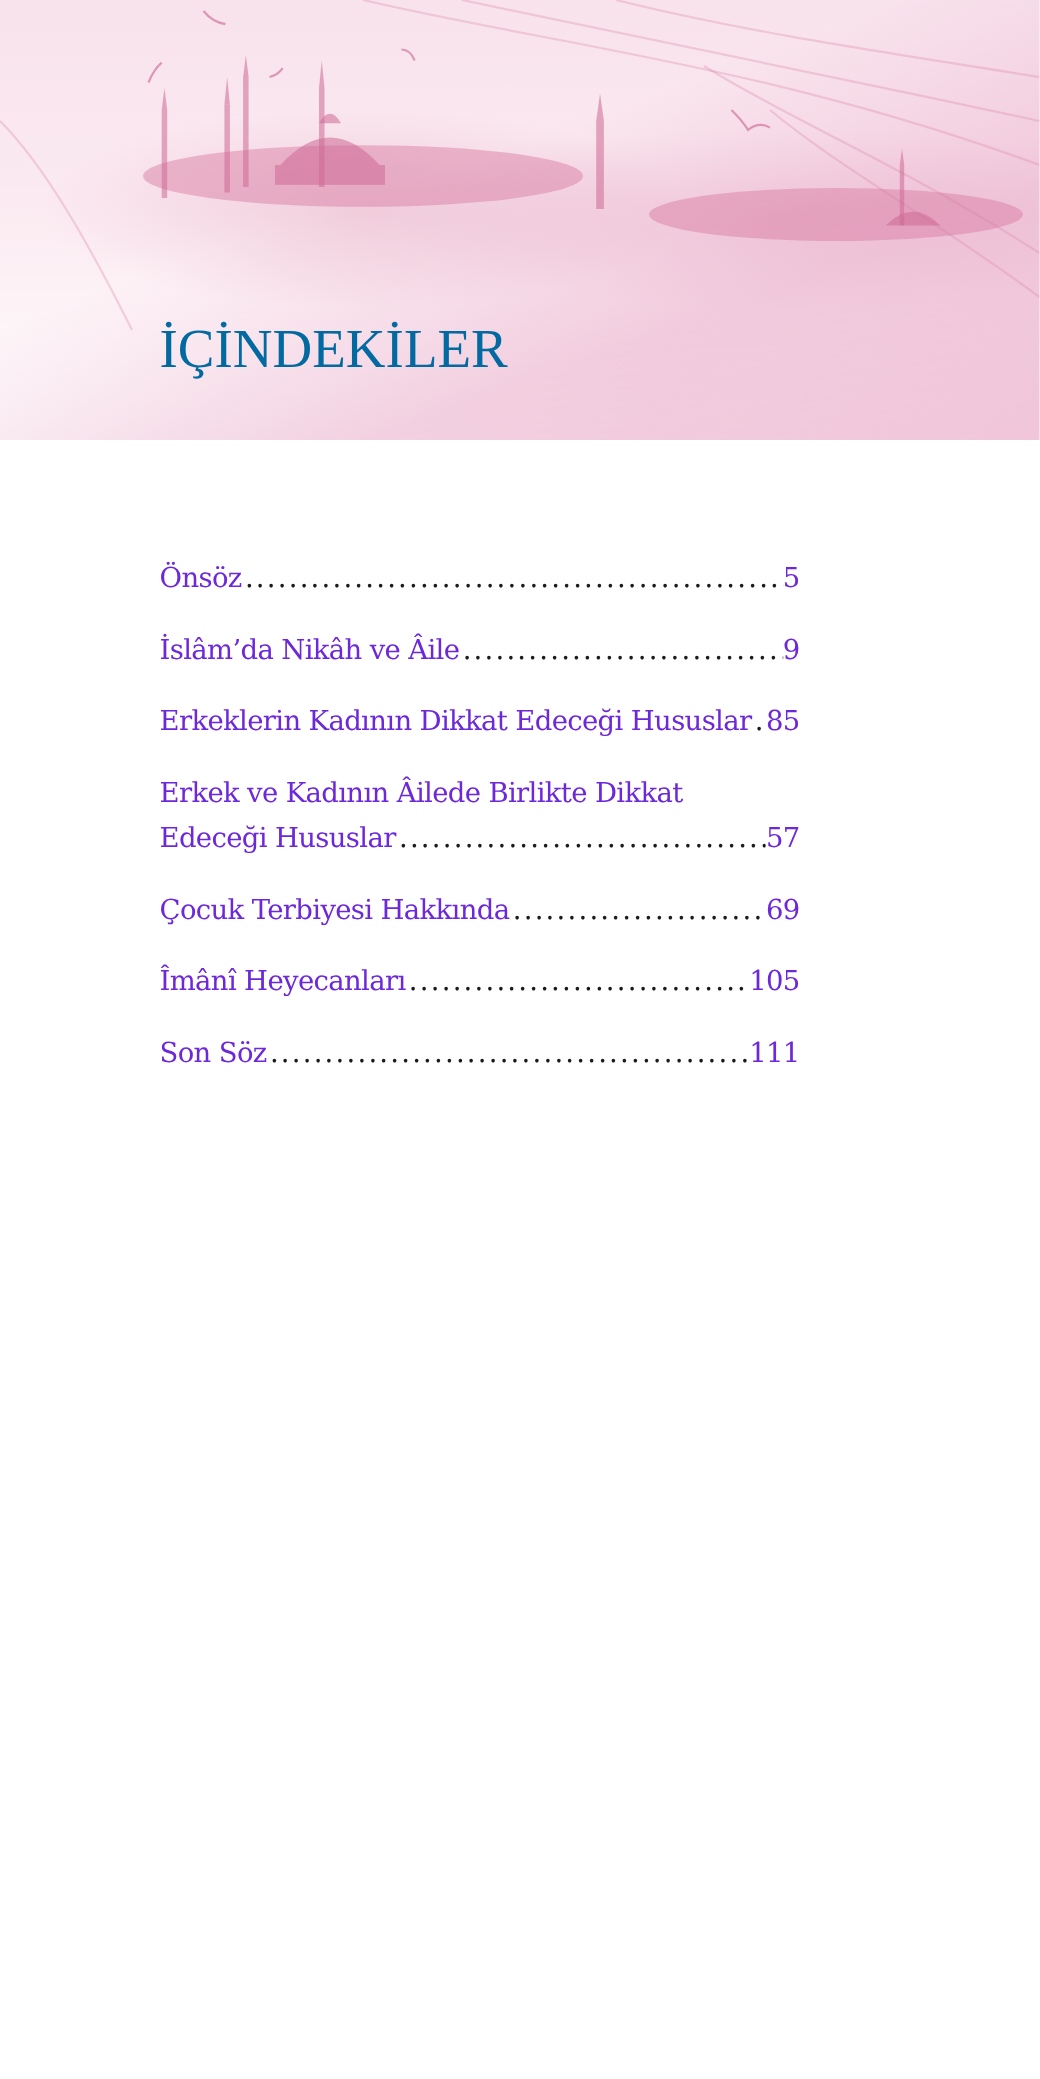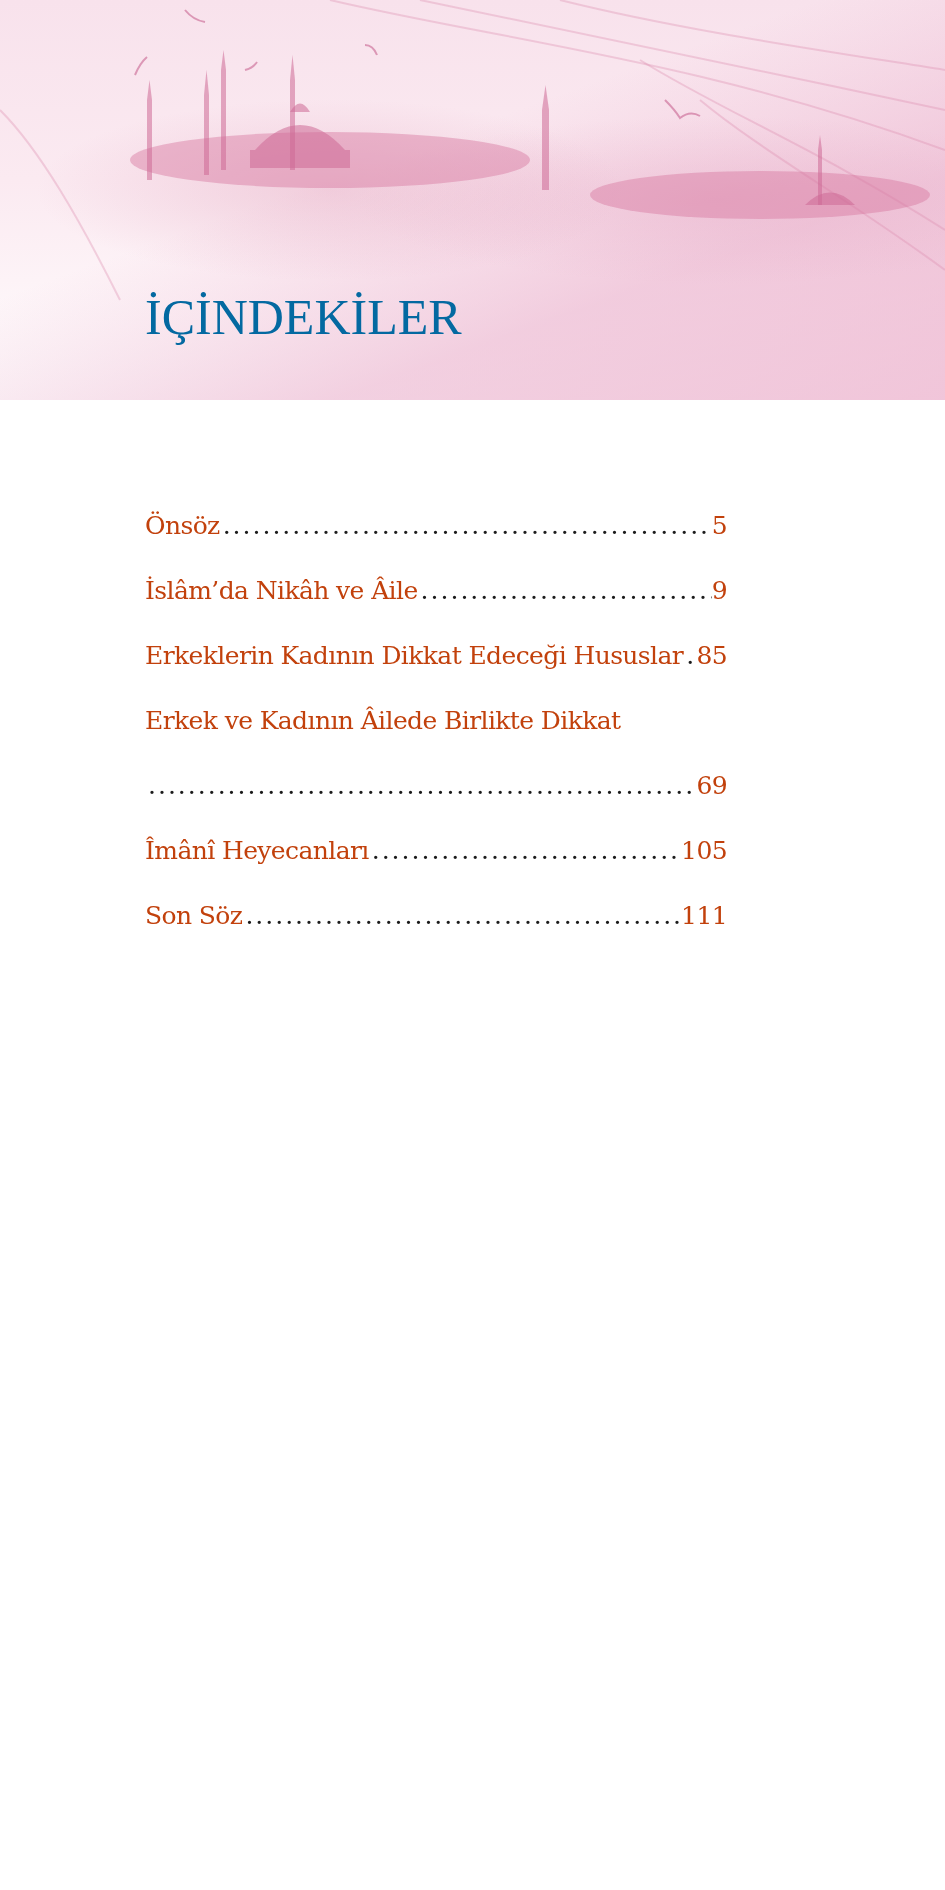--- a/index.html
+++ b/index.html
@@ -17,21 +17,21 @@
   }
   .header-art svg { position: absolute; left: 0; top: 0; }
   .title {
     position: absolute; left: 145px; top: 292px; margin: 0;
     font-family: "Liberation Serif", "DejaVu Serif", serif;
     font-weight: normal; font-size: 50px; letter-spacing: 0px;
     color: #0369a1; line-height: 1;
   }
   .toc {
     position: absolute; left: 145px; top: 510px; width: 582px;
-    font-family: "DejaVu Serif", serif; font-size: 25px; color: #c2410c;
+    font-family: "DejaVu Serif", serif; font-size: 25px; color: #6d28d9;
     letter-spacing: -0.6px;
   }
   .toc-entry { margin: 0 0 33px 0; }
   .toc-line { display: flex; align-items: baseline; height: 32px; line-height: 32px; white-space: nowrap; }
   .toc-line + .toc-line { margin-top: 9px; }
   .toc-text { flex: 0 0 auto; }
   .toc-leader { flex: 1 1 auto; overflow: hidden; padding: 0 3px; color: #1a1a1a; letter-spacing: 2px; }
   .toc-leader::before { content: "................................................................................................................................................"; }
   .toc-page { flex: 0 0 auto; }
 </style>
@@ -101,23 +101,29 @@
     <div class="toc-line">
         <span class="toc-text">Erkeklerin Kadının Dikkat Edeceği Hususlar</span>
         <span class="toc-leader"></span>
         <span class="toc-page">85</span>
       </div>
   </div>
   <div class="toc-entry">
     <div class="toc-line">
         <span class="toc-text">Erkek ve Kadının Âilede Birlikte Dikkat</span>
       </div>
+    <div class="toc-line">
+        <span class="toc-text">Edeceği Hususlar</span>
+        <span class="toc-leader"></span>
+        <span class="toc-page">57</span>
+      </div>
   </div>
   <div class="toc-entry">
     <div class="toc-line">
+        <span class="toc-text">Çocuk Terbiyesi Hakkında</span>
         <span class="toc-leader"></span>
         <span class="toc-page">69</span>
       </div>
   </div>
   <div class="toc-entry">
     <div class="toc-line">
         <span class="toc-text">Îmânî Heyecanları</span>
         <span class="toc-leader"></span>
         <span class="toc-page">105</span>
       </div>

